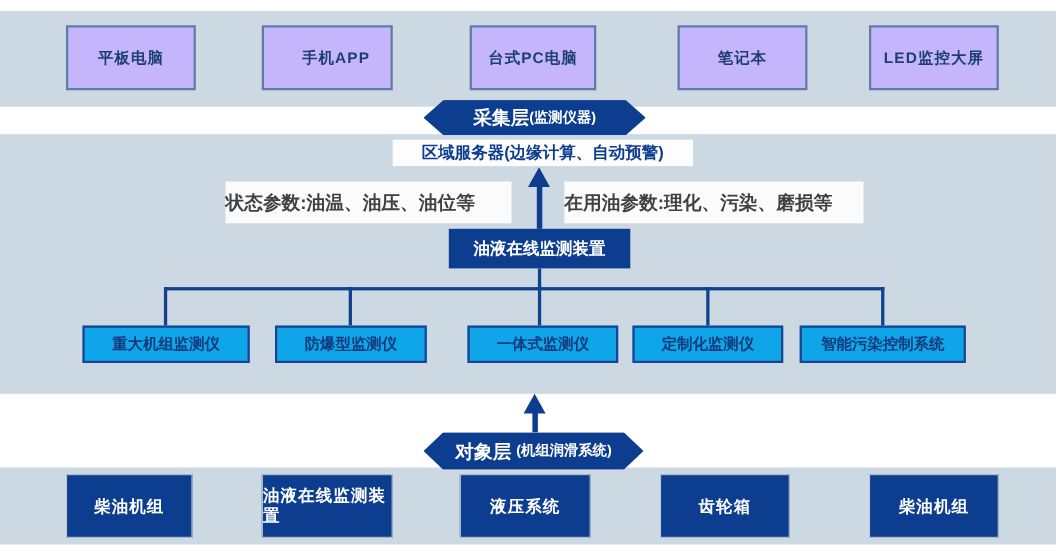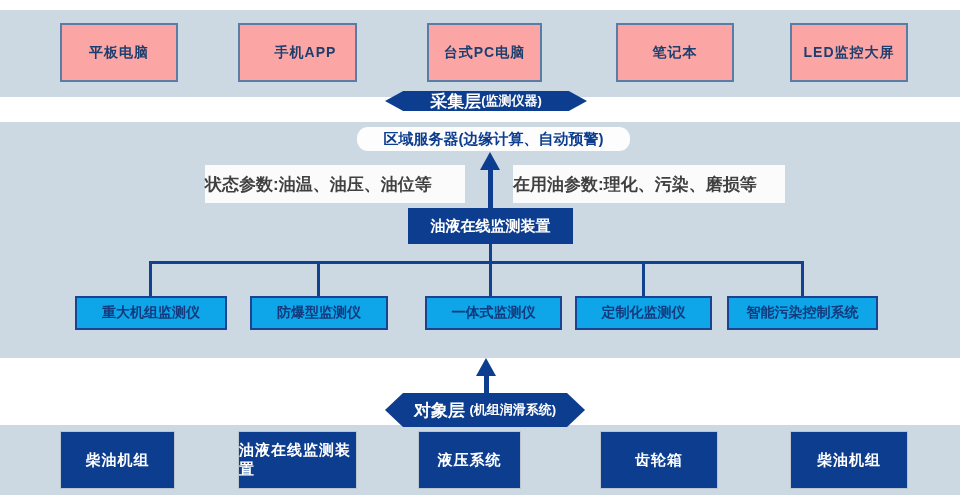--- a/index.html
+++ b/index.html
@@ -21,21 +21,21 @@
     background: #cdd9e2;
   }
   .band-top { top: 10px; height: 87px; }
   .band-mid { top: 122px; height: 236px; }
   .band-bottom { top: 425px; height: 70px; }
 
   .terminal-box {
     position: absolute;
     top: 23px;
     height: 59px;
-    background: #fca5a5;
+    background: #c4b5fd;
     border: 2px solid #5a7da6;
     color: #1c3f6e;
     font-size: 14px;
     font-weight: bold;
     display: flex;
     align-items: center;
     justify-content: center;
     letter-spacing: 1px;
   }
 
@@ -57,21 +57,20 @@
     left: 357px; top: 127px;
     width: 273px; height: 24px;
     background: #fdfdfd;
     color: #0d3d8f;
     font-size: 15px;
     font-weight: bold;
     display: flex;
     align-items: center;
     justify-content: center;
     white-space: nowrap;
-    border-radius: 11px;
   }
 
   .param-label {
     position: absolute;
     top: 165px;
     height: 38px;
     background: #fbfbfb;
     color: #404040;
     font-size: 17px;
     font-weight: bold;
@@ -161,21 +160,21 @@
   <div class="terminal-box" style="left:427px;width:115px;">
     <span>台式PC电脑</span>
   </div>
   <div class="terminal-box" style="left:616px;width:118px;">
     <span>笔记本</span>
   </div>
   <div class="terminal-box" style="left:790px;width:118px;">
     <span>LED监控大屏</span>
   </div>
 
-  <div class="banner" style="left:385px;top:91px;width:202px;height:20px;">
+  <div class="banner" style="left:385px;top:91px;width:202px;height:32px;">
     <span class="big">采集层</span>
       <span class="small">(监测仪器)</span>
   </div>
 
   <div class="server-box">
     <span>区域服务器(边缘计算、自动预警)</span>
   </div>
 
   <div class="param-label" style="left:205px;width:260px;">
     <span>状态参数:油温、油压、油位等</span>
@@ -221,21 +220,21 @@
   <div class="banner" style="left:385px;top:393px;width:200px;height:34px;">
     <span class="big">对象层</span>&nbsp;<span class="small">(机组润滑系统)</span>
   </div>
 
   <div class="object-box" style="left:60px;width:115px;">
     <span>柴油机组</span>
   </div>
   <div class="object-box" style="left:238px;width:119px;">
     <span>油液在线监测装置</span>
   </div>
-  <div class="object-box" style="left:418px;width:103px;text-align:right;">
+  <div class="object-box" style="left:418px;width:119px;text-align:right;">
     <span>液压系统</span>
   </div>
   <div class="object-box" style="left:600px;width:118px;">
     <span>齿轮箱</span>
   </div>
   <div class="object-box" style="left:790px;width:118px;">
     <span>柴油机组</span>
   </div>
 
 </div>

